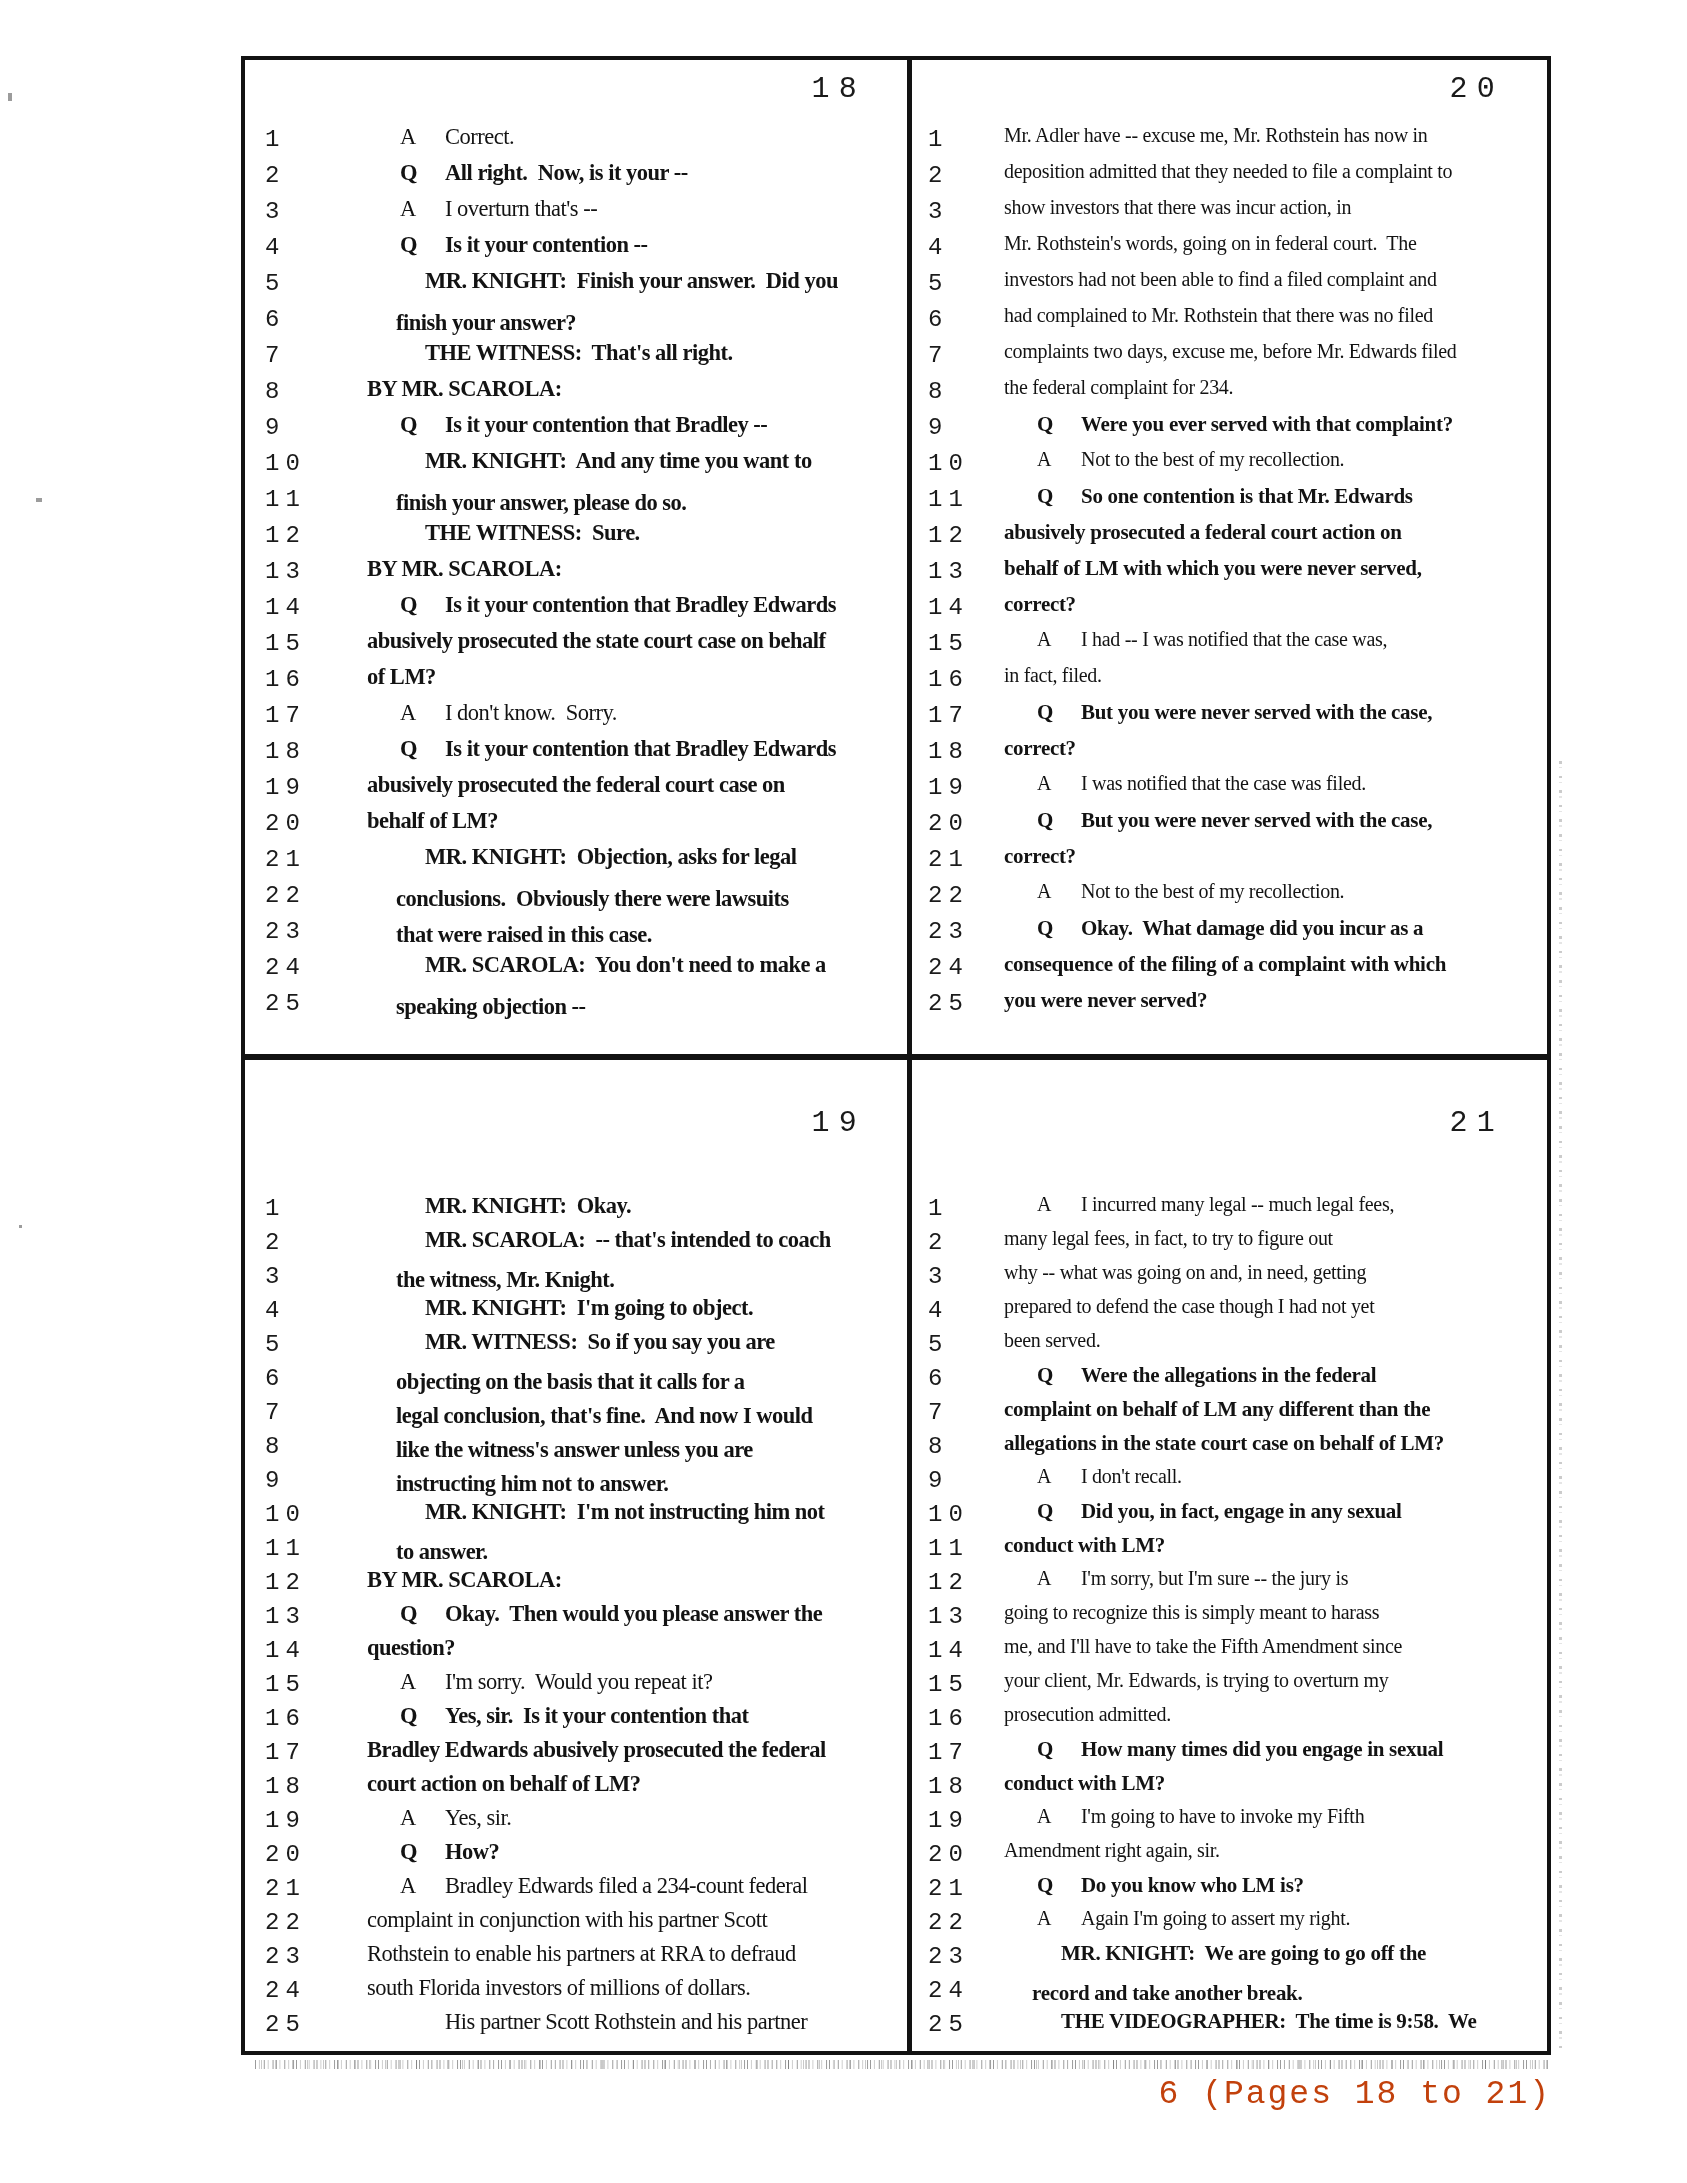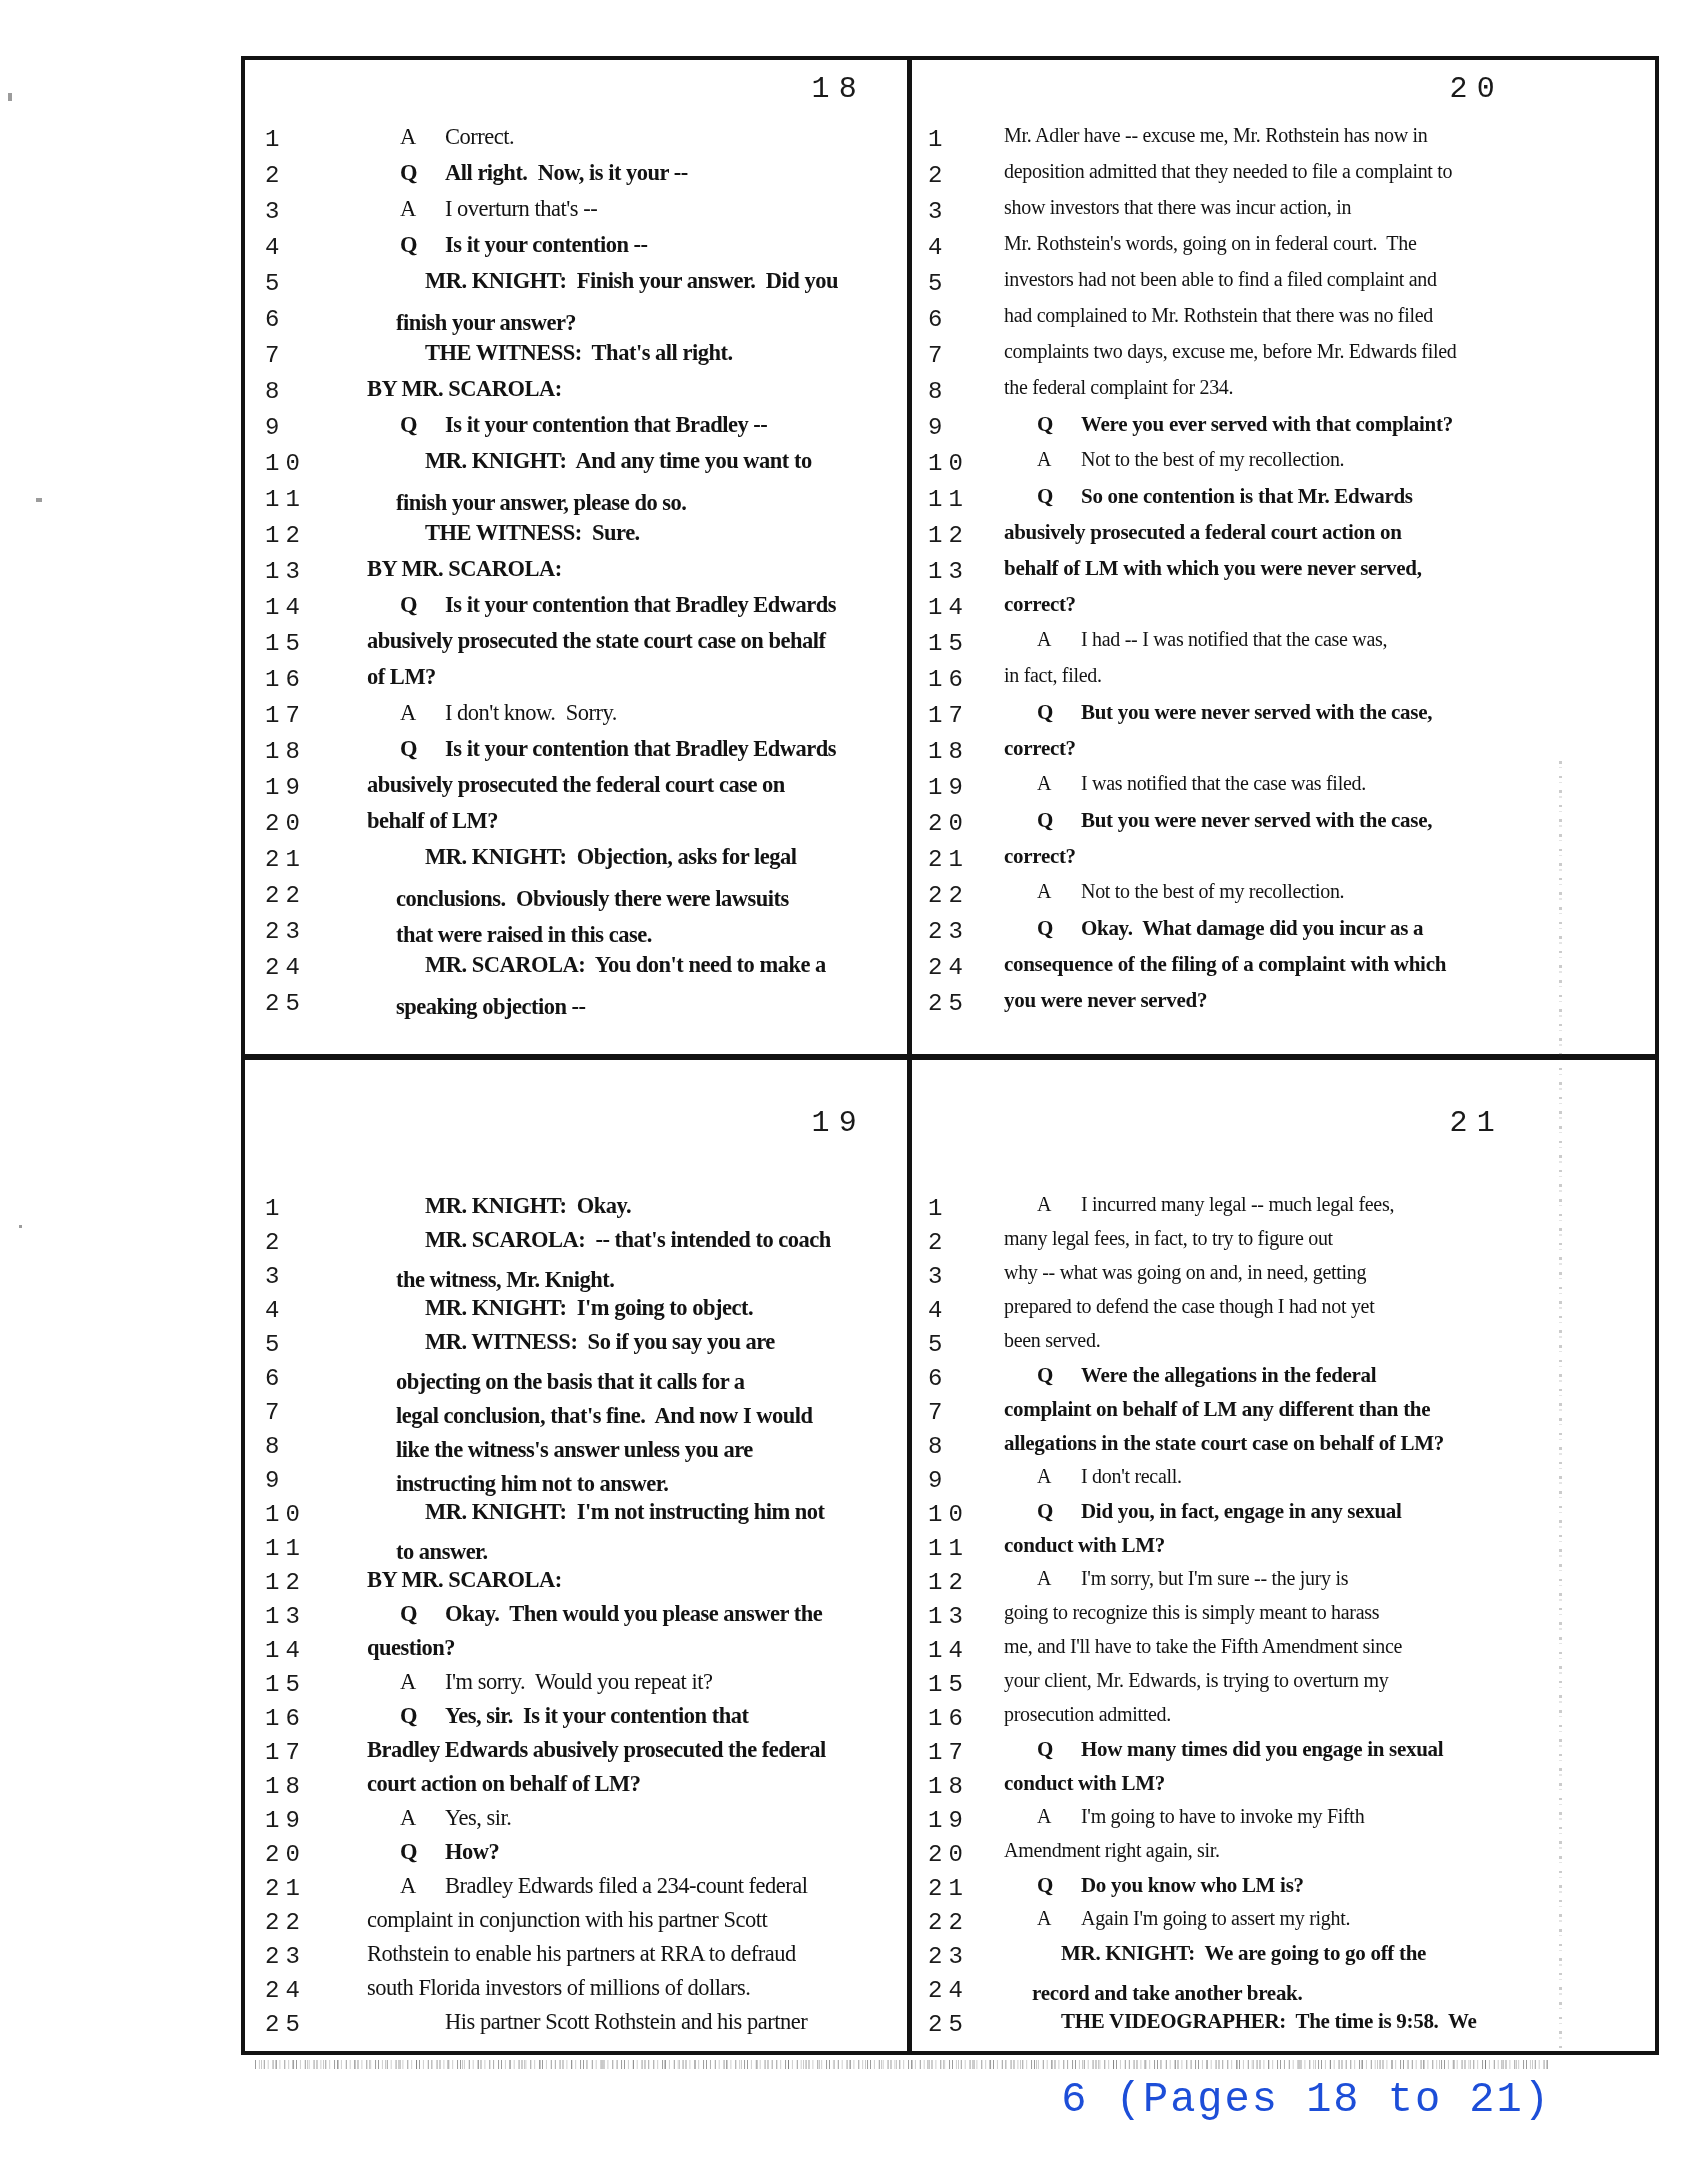--- a/index.html
+++ b/index.html
@@ -1,21 +1,21 @@
 <!DOCTYPE html>
 <html style="font-size:10.6px"><head>
 <meta charset="utf-8">
 <style>
   html,body{margin:0;padding:0;}
   body{
     width:1687px;height:2183px;background:#ffffff;position:relative;
     font-family:"Liberation Serif", serif;color:#141414;
   }
   .doc-box{
-    position:absolute;left:241px;top:56px;width:1418px;height:1999px;
+    position:absolute;left:241px;top:56px;width:1310px;height:1999px;
     border:4.6px solid #121212;box-sizing:border-box;background:#fff;
   }
   .vdivider{position:absolute;left:662px;top:0;bottom:0;width:4.6px;background:#121212;}
   .hdivider{position:absolute;left:0;right:0;top:994px;height:6px;background:#121212;}
   .quadrant{position:absolute;overflow:hidden;}
   .q18{left:0;top:0;width:662px;height:994px;}
   .q20{left:666px;top:0;width:634px;height:994px;}
   .q19{left:0;top:1000px;width:662px;height:990px;}
   .q21{left:666px;top:1000px;width:634px;height:990px;}
   .q-left {--oln:20px;--o0:122px;--o1:151px;--osp:180px;--oq:155px;--oqt:200px;--oc2:200px;--fs:22.5px;--fsb:22.5px;--ls:-0.5px;}
@@ -42,21 +42,21 @@
   }
   .txt.b,.qletter.b{font-weight:bold;font-size:var(--fsb);}
   .txt.flush{left:var(--o0);}
   .txt.cont1{left:var(--o1);margin-top:6px;}
   .txt.speaker{left:var(--osp);}
   .txt.cont2{left:var(--oc2);}
   .qletter{left:var(--oq);}
   .txt.oqt{left:var(--oqt);}
   .footer{
     position:absolute;right:136px;top:2076px;
-    font-family:"Liberation Mono", monospace;font-size:42px;letter-spacing:2px;color:#1d4ed8;
+    font-family:"Liberation Mono", monospace;font-size:33px;letter-spacing:2px;color:#c2410c;
   }
   .noise-strip{
     position:absolute;left:255px;top:2060px;width:1295px;height:9.3px;
     background-image:
       repeating-linear-gradient(90deg, rgba(70,70,70,.55) 0 1.3px, transparent 1.3px 4px, rgba(130,130,130,.4) 4px 4.6px, transparent 4.6px 8.6px),
       repeating-linear-gradient(90deg, transparent 0 6px, rgba(100,100,100,.35) 6px 7.3px, transparent 7.3px 15px);
     background-size:20.5px 100%,31px 100%;
   }
   .edge-marks{
     position:absolute;left:1559px;top:761px;width:3.3px;height:1287px;opacity:.4;

